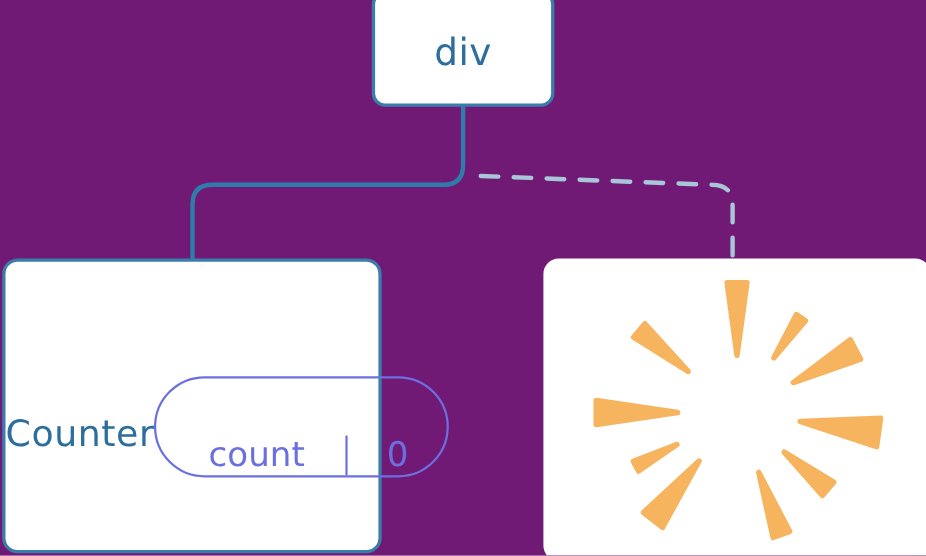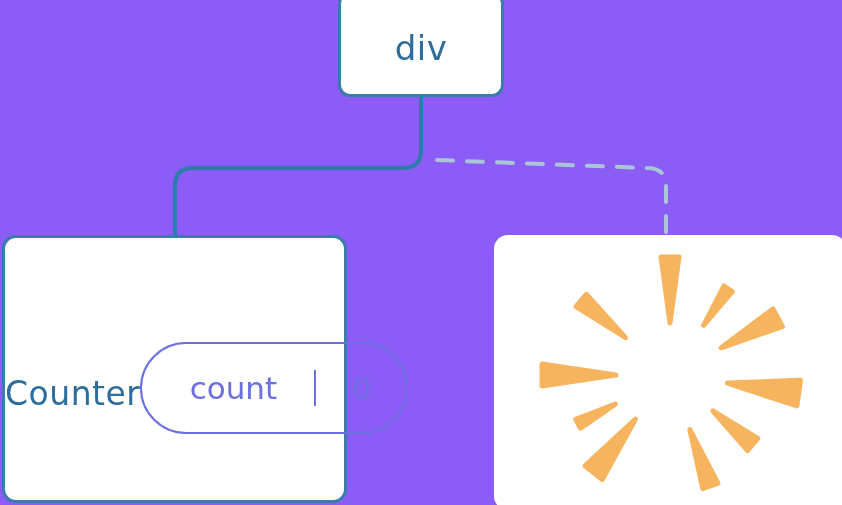--- a/index.html
+++ b/index.html
@@ -82,21 +82,21 @@
     border-radius: 14px;
     overflow: hidden;
   }
 
   
   .state-pill {
     margin-top: 38px;
     position: relative;
     height: 92px;
     display: flex;
-    align-items: center;
+    align-items: flex-end;
     border: 2px solid #6b6fe0;
     border-radius: 46px;
     box-sizing: border-box;
   }
   .pill-key, .pill-val {
     display: flex;
     align-items: center;
     justify-content: center;
     color: #6b6fe0;
     font-size: 31px;
@@ -116,21 +116,21 @@
     position: absolute;
     left: 0;
     top: 0;
     width: 352px;
     height: 275px;
   }
 </style>
 </head>
 <body>
 
-<div id="stage" style="background: #8b5cf6;">
+<div id="stage" style="background: #701a75;">
 
   <svg id="connectors" viewBox="0 0 842 505" xmlns="http://www.w3.org/2000/svg">
 
     <path d="M 421 97 L 421 150 Q 421 168 403 168 L 193 168 Q 175 168 175 186 L 175 238" fill="none" stroke="#2d7cab" stroke-width="4" stroke-linecap="round"></path>
 
     <path d="M 437 160 L 647 168 Q 666 168 666 186 L 666 238" fill="none" stroke="#a8c6d8" stroke-width="4" stroke-linecap="round" stroke-dasharray="16 14"></path>
   </svg>
 
   <div class="node bordered" id="node-div">
     <span class="node-label">div</span>

